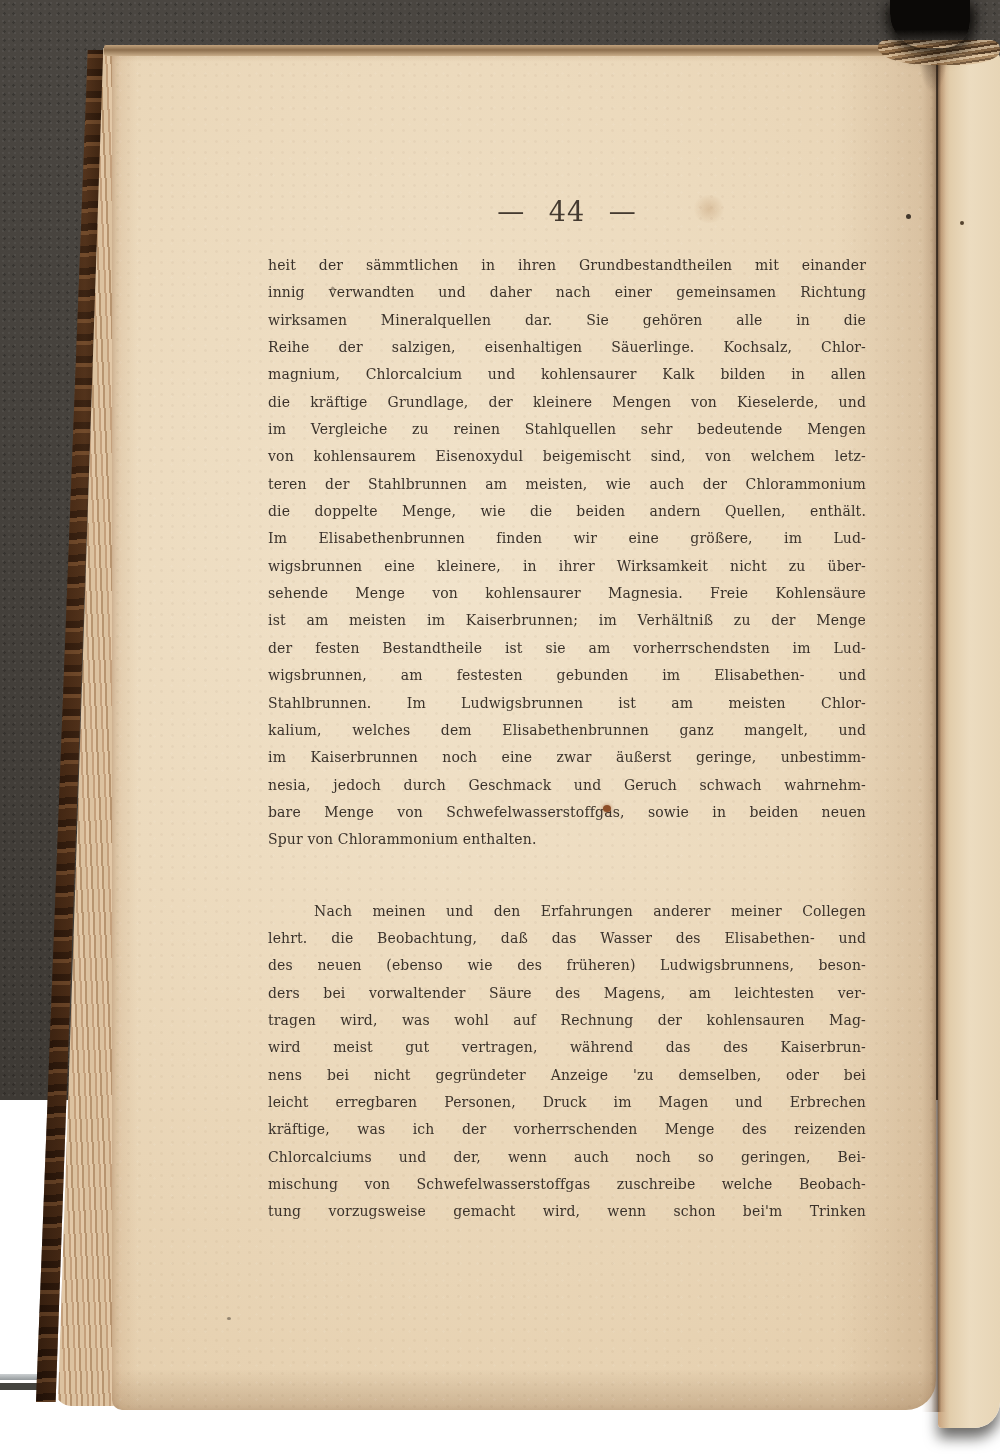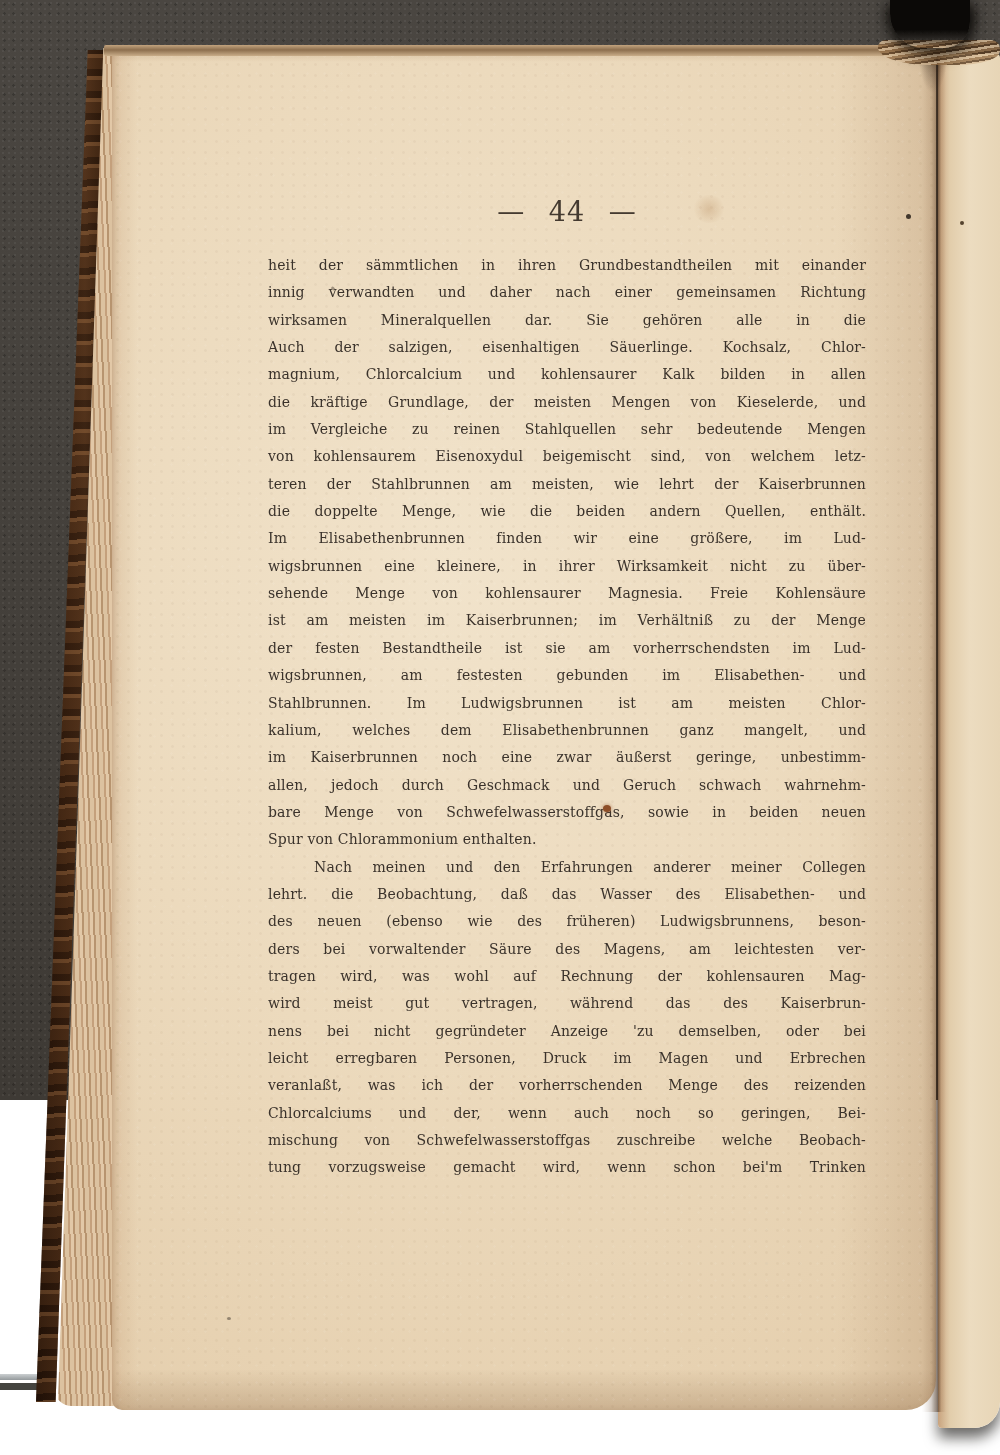--- a/index.html
+++ b/index.html
@@ -109,48 +109,48 @@
 
   <div class="page">
     <div class="page-texture"></div>
     <div class="textcol">
       <div class="header-stain"></div>
       <div class="pageheader">— 44 —</div>
       <div class="lines">
           <div class="tline">heit der sämmtlichen in ihren Grundbestandtheilen mit einander</div>
           <div class="tline">innig verwandten und daher nach einer gemeinsamen Richtung</div>
           <div class="tline">wirksamen Mineralquellen dar. Sie gehören alle in die</div>
-          <div class="tline">Auch der salzigen, eisenhaltigen Säuerlinge. Kochsalz, Chlor-</div>
+          <div class="tline">Reihe der salzigen, eisenhaltigen Säuerlinge. Kochsalz, Chlor-</div>
           <div class="tline">magnium, Chlorcalcium und kohlensaurer Kalk bilden in allen</div>
-          <div class="tline">die kräftige Grundlage, der meisten Mengen von Kieselerde, und</div>
+          <div class="tline">die kräftige Grundlage, der kleinere Mengen von Kieselerde, und</div>
           <div class="tline">im Vergleiche zu reinen Stahlquellen sehr bedeutende Mengen</div>
           <div class="tline">von kohlensaurem Eisenoxydul beigemischt sind, von welchem letz-</div>
-          <div class="tline">teren der Stahlbrunnen am meisten, wie lehrt der Kaiserbrunnen</div>
+          <div class="tline">teren der Stahlbrunnen am meisten, wie auch der Chlorammonium</div>
           <div class="tline">die doppelte Menge, wie die beiden andern Quellen, enthält.</div>
           <div class="tline">Im Elisabethenbrunnen finden wir eine größere, im Lud-</div>
           <div class="tline">wigsbrunnen eine kleinere, in ihrer Wirksamkeit nicht zu über-</div>
           <div class="tline">sehende Menge von kohlensaurer Magnesia. Freie Kohlensäure</div>
           <div class="tline">ist am meisten im Kaiserbrunnen; im Verhältniß zu der Menge</div>
           <div class="tline">der festen Bestandtheile ist sie am vorherrschendsten im Lud-</div>
           <div class="tline">wigsbrunnen, am festesten gebunden im Elisabethen- und</div>
           <div class="tline">Stahlbrunnen. Im Ludwigsbrunnen ist am meisten Chlor-</div>
           <div class="tline">kalium, welches dem Elisabethenbrunnen ganz mangelt, und</div>
           <div class="tline">im Kaiserbrunnen noch eine zwar äußerst geringe, unbestimm-</div>
-          <div class="tline">allen, jedoch durch Geschmack und Geruch schwach wahrnehm-</div>
+          <div class="tline">nesia, jedoch durch Geschmack und Geruch schwach wahrnehm-</div>
           <div class="tline">bare Menge von Schwefelwasserstoffgas, sowie in beiden neuen</div>
           <div class="tline last">Spur von Chlorammonium enthalten.</div>
-          <div class="tline" style="text-indent: 46px;">Nach meinen und den Erfahrungen anderer meiner Collegen</div>
+          <div class="tline" style="text-indent: 46px; margin-top: 44px;">Nach meinen und den Erfahrungen anderer meiner Collegen</div>
           <div class="tline">lehrt. die Beobachtung, daß das Wasser des Elisabethen- und</div>
           <div class="tline">des neuen (ebenso wie des früheren) Ludwigsbrunnens, beson-</div>
           <div class="tline">ders bei vorwaltender Säure des Magens, am leichtesten ver-</div>
           <div class="tline">tragen wird, was wohl auf Rechnung der kohlensauren Mag-</div>
           <div class="tline">wird meist gut vertragen, während das des Kaiserbrun-</div>
           <div class="tline">nens bei nicht gegründeter Anzeige 'zu demselben, oder bei</div>
           <div class="tline">leicht erregbaren Personen, Druck im Magen und Erbrechen</div>
-          <div class="tline">veranlaßt, was ich der vorherrschenden Menge des reizenden</div>
+          <div class="tline">kräftige, was ich der vorherrschenden Menge des reizenden</div>
           <div class="tline">Chlorcalciums und der, wenn auch noch so geringen, Bei-</div>
           <div class="tline">mischung von Schwefelwasserstoffgas zuschreibe welche Beobach-</div>
           <div class="tline">tung vorzugsweise gemacht wird, wenn schon bei'm Trinken</div>
         </div>
     </div>
   </div>
 
   <div class="page-top-edge"></div>
   <div class="gutter"></div>
   <div class="gutter-top"></div>

